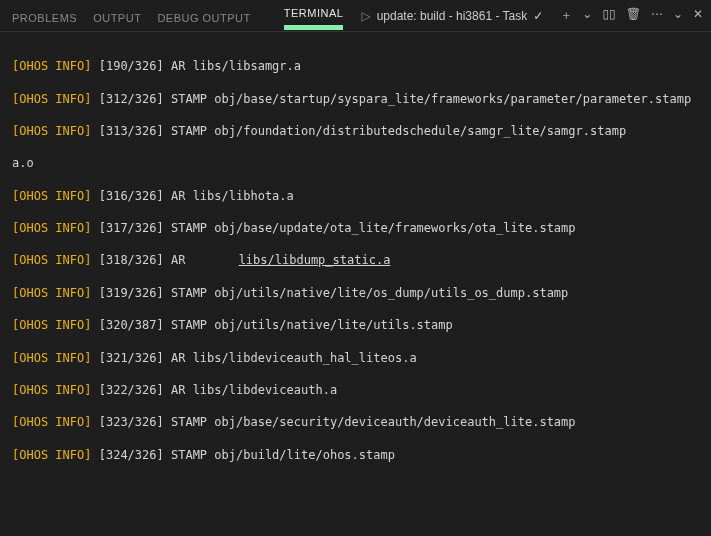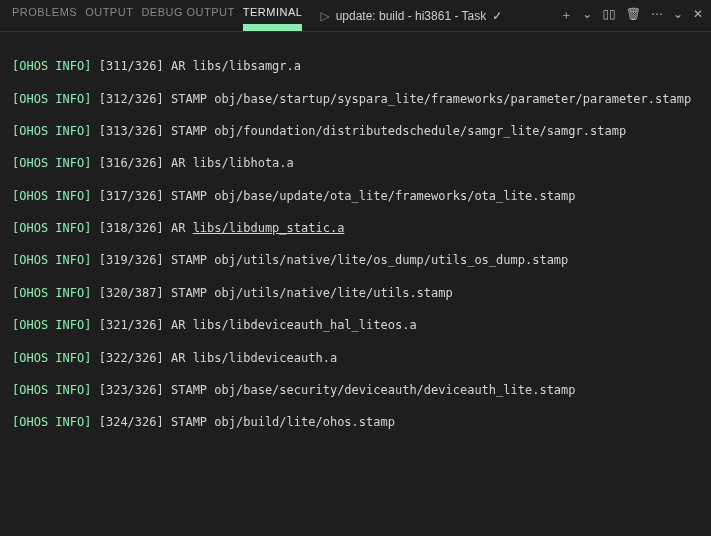--- a/index.html
+++ b/index.html
@@ -12,31 +12,32 @@
       height:536px;
       overflow:hidden;
     }
     .panel-header {
       display:flex;
       align-items:center;
       height:32px;
       padding:0 8px 0 12px;
       border-bottom:1px solid #333;
     }
-    .tabs { display:flex; gap:8px; }
+    .tabs { display:flex; gap:16px;align-items:flex-end; }
     .tab {
       color:#888;
       font-size:11px;
       letter-spacing:.5px;
       cursor:pointer;
       padding:6px 0;
     }
     .tab.active {
       color:#e6e6e6;
-      border-bottom:7px solid #86efac;
+      border-bottom:5px solid #86efac;
+      margin-left:17px;
     }
     .task-group {
       display:flex;
       align-items:center;
       gap:6px;
       margin-left:18px;
       color:#ccc;
       font-size:12px;
     }
     .task-group .chev { color:#888; }
@@ -49,22 +50,22 @@
     .toolbar span { cursor:pointer; opacity:.85; }
     .terminal {
       padding:10px 12px;
       font-family:Consolas,Menlo,monospace;
       font-size:12px;
       line-height:1.35;
       color:#d4d4d4;
       white-space:pre-wrap;
       word-break:break-all;
     }
-    .info-tag { color:#86efac; }
-    .underline { text-decoration:underline; }
+    .info-tag { color:#eab308; }
+    .underline { text-decoration:underline;margin-left:46px; }
   </style>
 </head>
 <body>
 
 <div class="panel-header">
   <div class="tabs">
     <div class="tab">PROBLEMS</div>
     <div class="tab">OUTPUT</div>
     <div class="tab">DEBUG OUTPUT</div>
     <div class="tab active">TERMINAL</div>
@@ -79,23 +80,24 @@
     <span>⌄</span>
     <span>▯▯</span>
     <span>🗑</span>
     <span>⋯</span>
     <span>⌄</span>
     <span>✕</span>
   </div>
 </div>
 
 <div class="terminal">
-<div><span class="info-tag">[OHOS INFO]</span> <span>[311/326] AR libs/libsamgr.a</span></div>
+<div><span class="info-tag">[OHOS INFO]</span> <span>[190/326] AR libs/libsamgr.a</span></div>
 <div><span class="info-tag">[OHOS INFO]</span> <span>[312/326] STAMP obj/base/startup/syspara_lite/frameworks/parameter/parameter.stamp</span></div>
 <div><span class="info-tag">[OHOS INFO]</span> <span>[313/326] STAMP obj/foundation/distributedschedule/samgr_lite/samgr.stamp</span></div>
+<div><span>a.o</span></div>
 <div><span class="info-tag">[OHOS INFO]</span> <span>[316/326] AR libs/libhota.a</span></div>
 <div><span class="info-tag">[OHOS INFO]</span> <span>[317/326] STAMP obj/base/update/ota_lite/frameworks/ota_lite.stamp</span></div>
 <div><span class="info-tag">[OHOS INFO]</span> <span>[318/326] AR </span><span class="underline">libs/libdump_static.a</span></div>
 <div><span class="info-tag">[OHOS INFO]</span> <span>[319/326] STAMP obj/utils/native/lite/os_dump/utils_os_dump.stamp</span></div>
 <div><span class="info-tag">[OHOS INFO]</span> <span>[320/387] STAMP obj/utils/native/lite/utils.stamp</span></div>
 <div><span class="info-tag">[OHOS INFO]</span> <span>[321/326] AR libs/libdeviceauth_hal_liteos.a</span></div>
 <div><span class="info-tag">[OHOS INFO]</span> <span>[322/326] AR libs/libdeviceauth.a</span></div>
 <div><span class="info-tag">[OHOS INFO]</span> <span>[323/326] STAMP obj/base/security/deviceauth/deviceauth_lite.stamp</span></div>
 <div><span class="info-tag">[OHOS INFO]</span> <span>[324/326] STAMP obj/build/lite/ohos.stamp</span></div>
 

